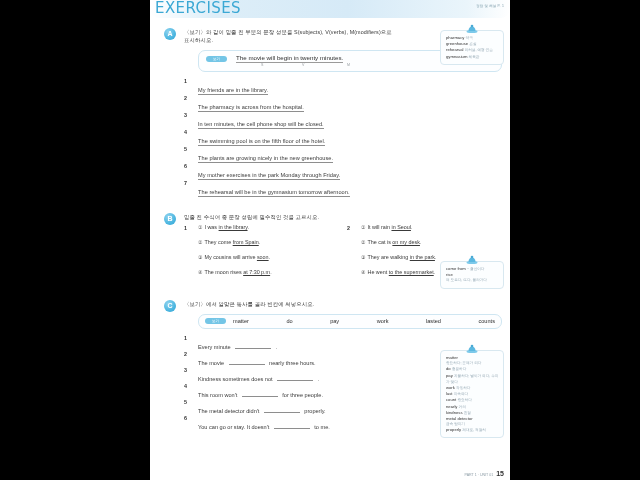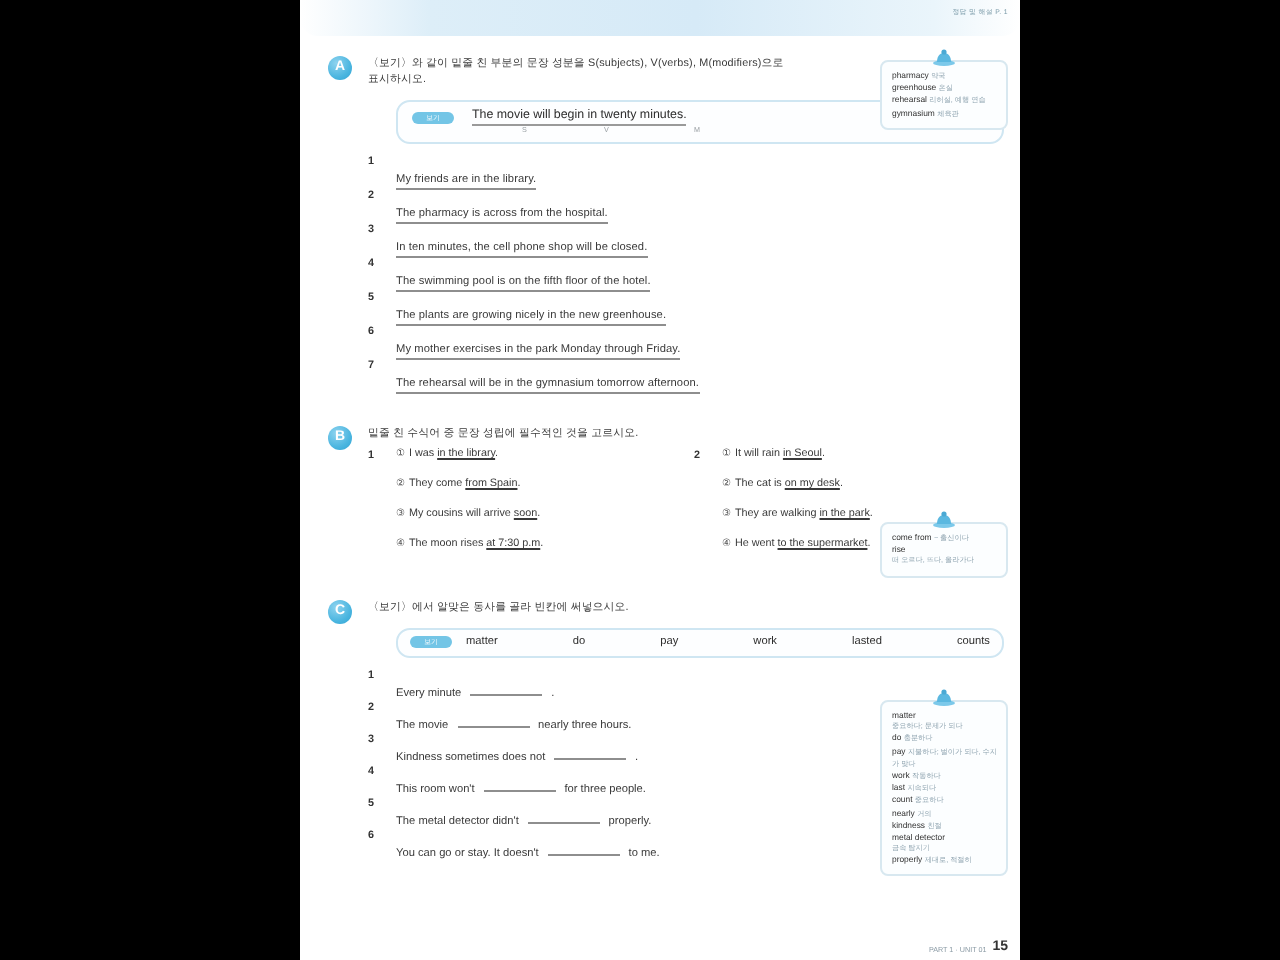--- a/index.html
+++ b/index.html
@@ -270,20 +270,21 @@
     font-weight: bold;
     color: #333333;
   }
 </style>
 </head>
 <body>
 
 <div id="page">
 
   <div class="header">
+    <div class="header-title">EXERCISES</div>
     <div class="header-note">정답 및 해설 P. 1</div>
   </div>
 
   <div class="section" style="margin-top:10px;">
     <div class="badge">A</div>
     <div class="prompt">
       <div>〈보기〉와 같이 밑줄 친 부분의 문장 성분을 S(subjects), V(verbs), M(modifiers)으로</div>
       <div>표시하시오.</div>
     </div>
 

